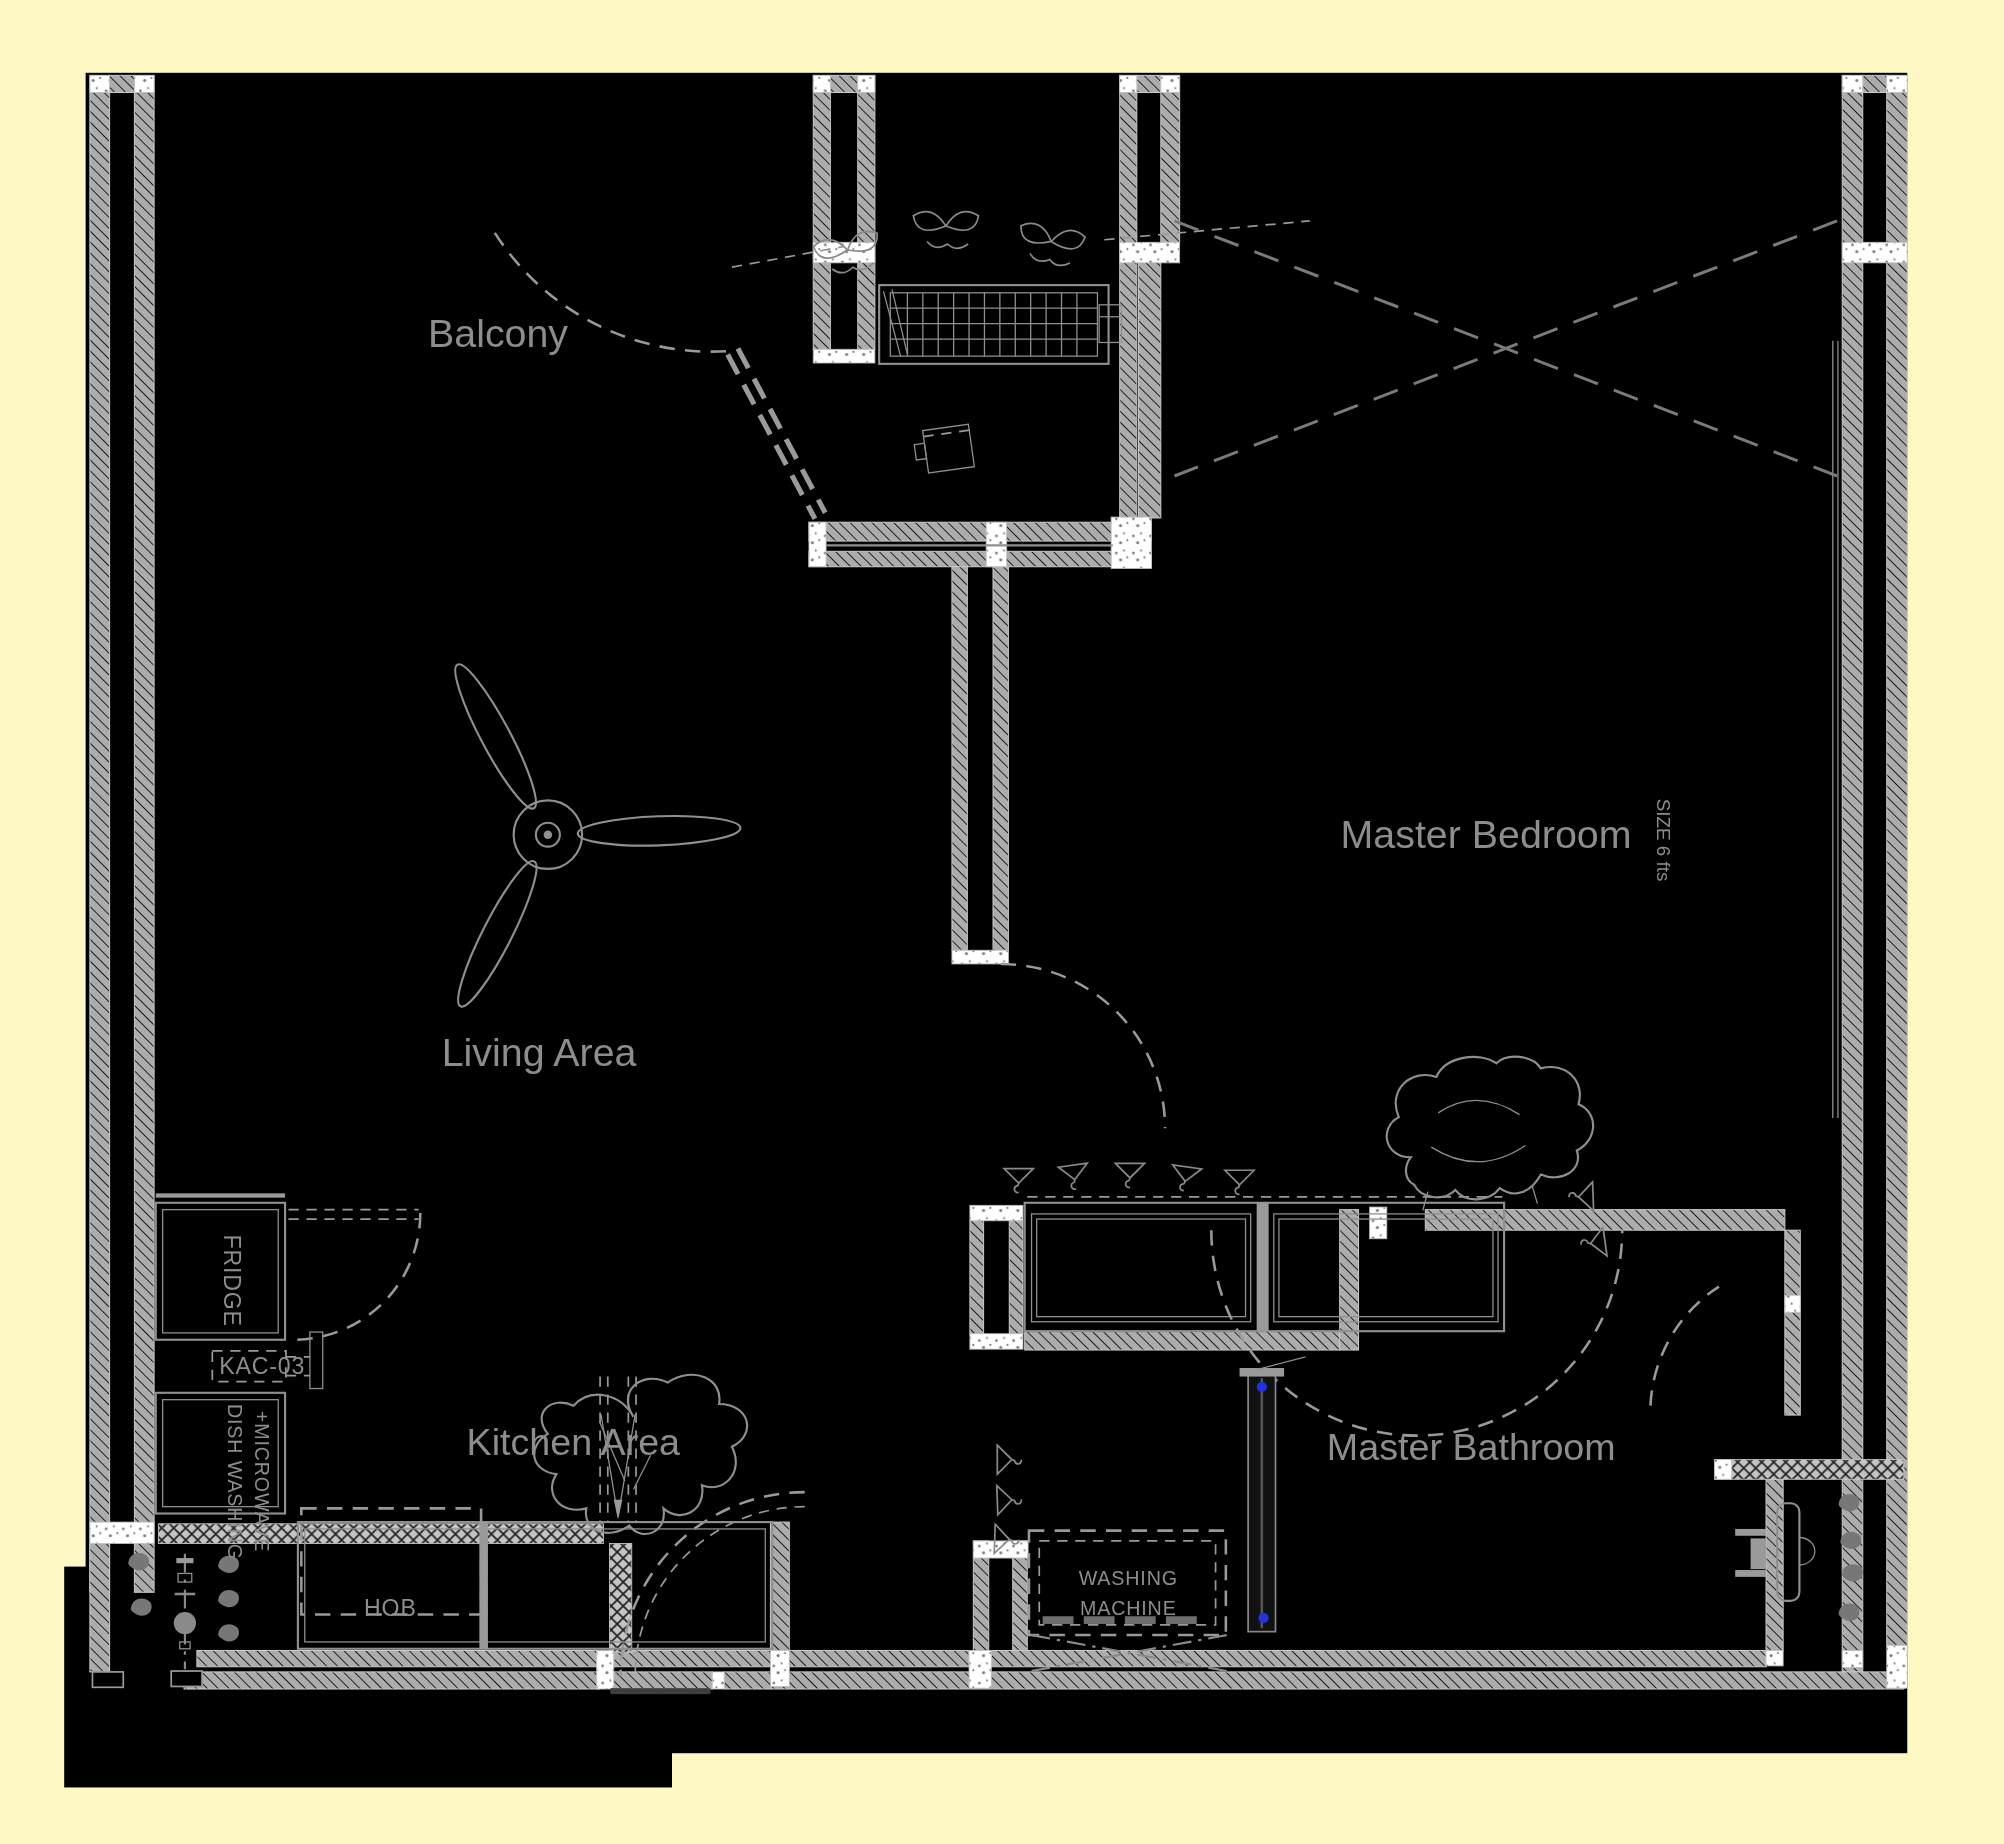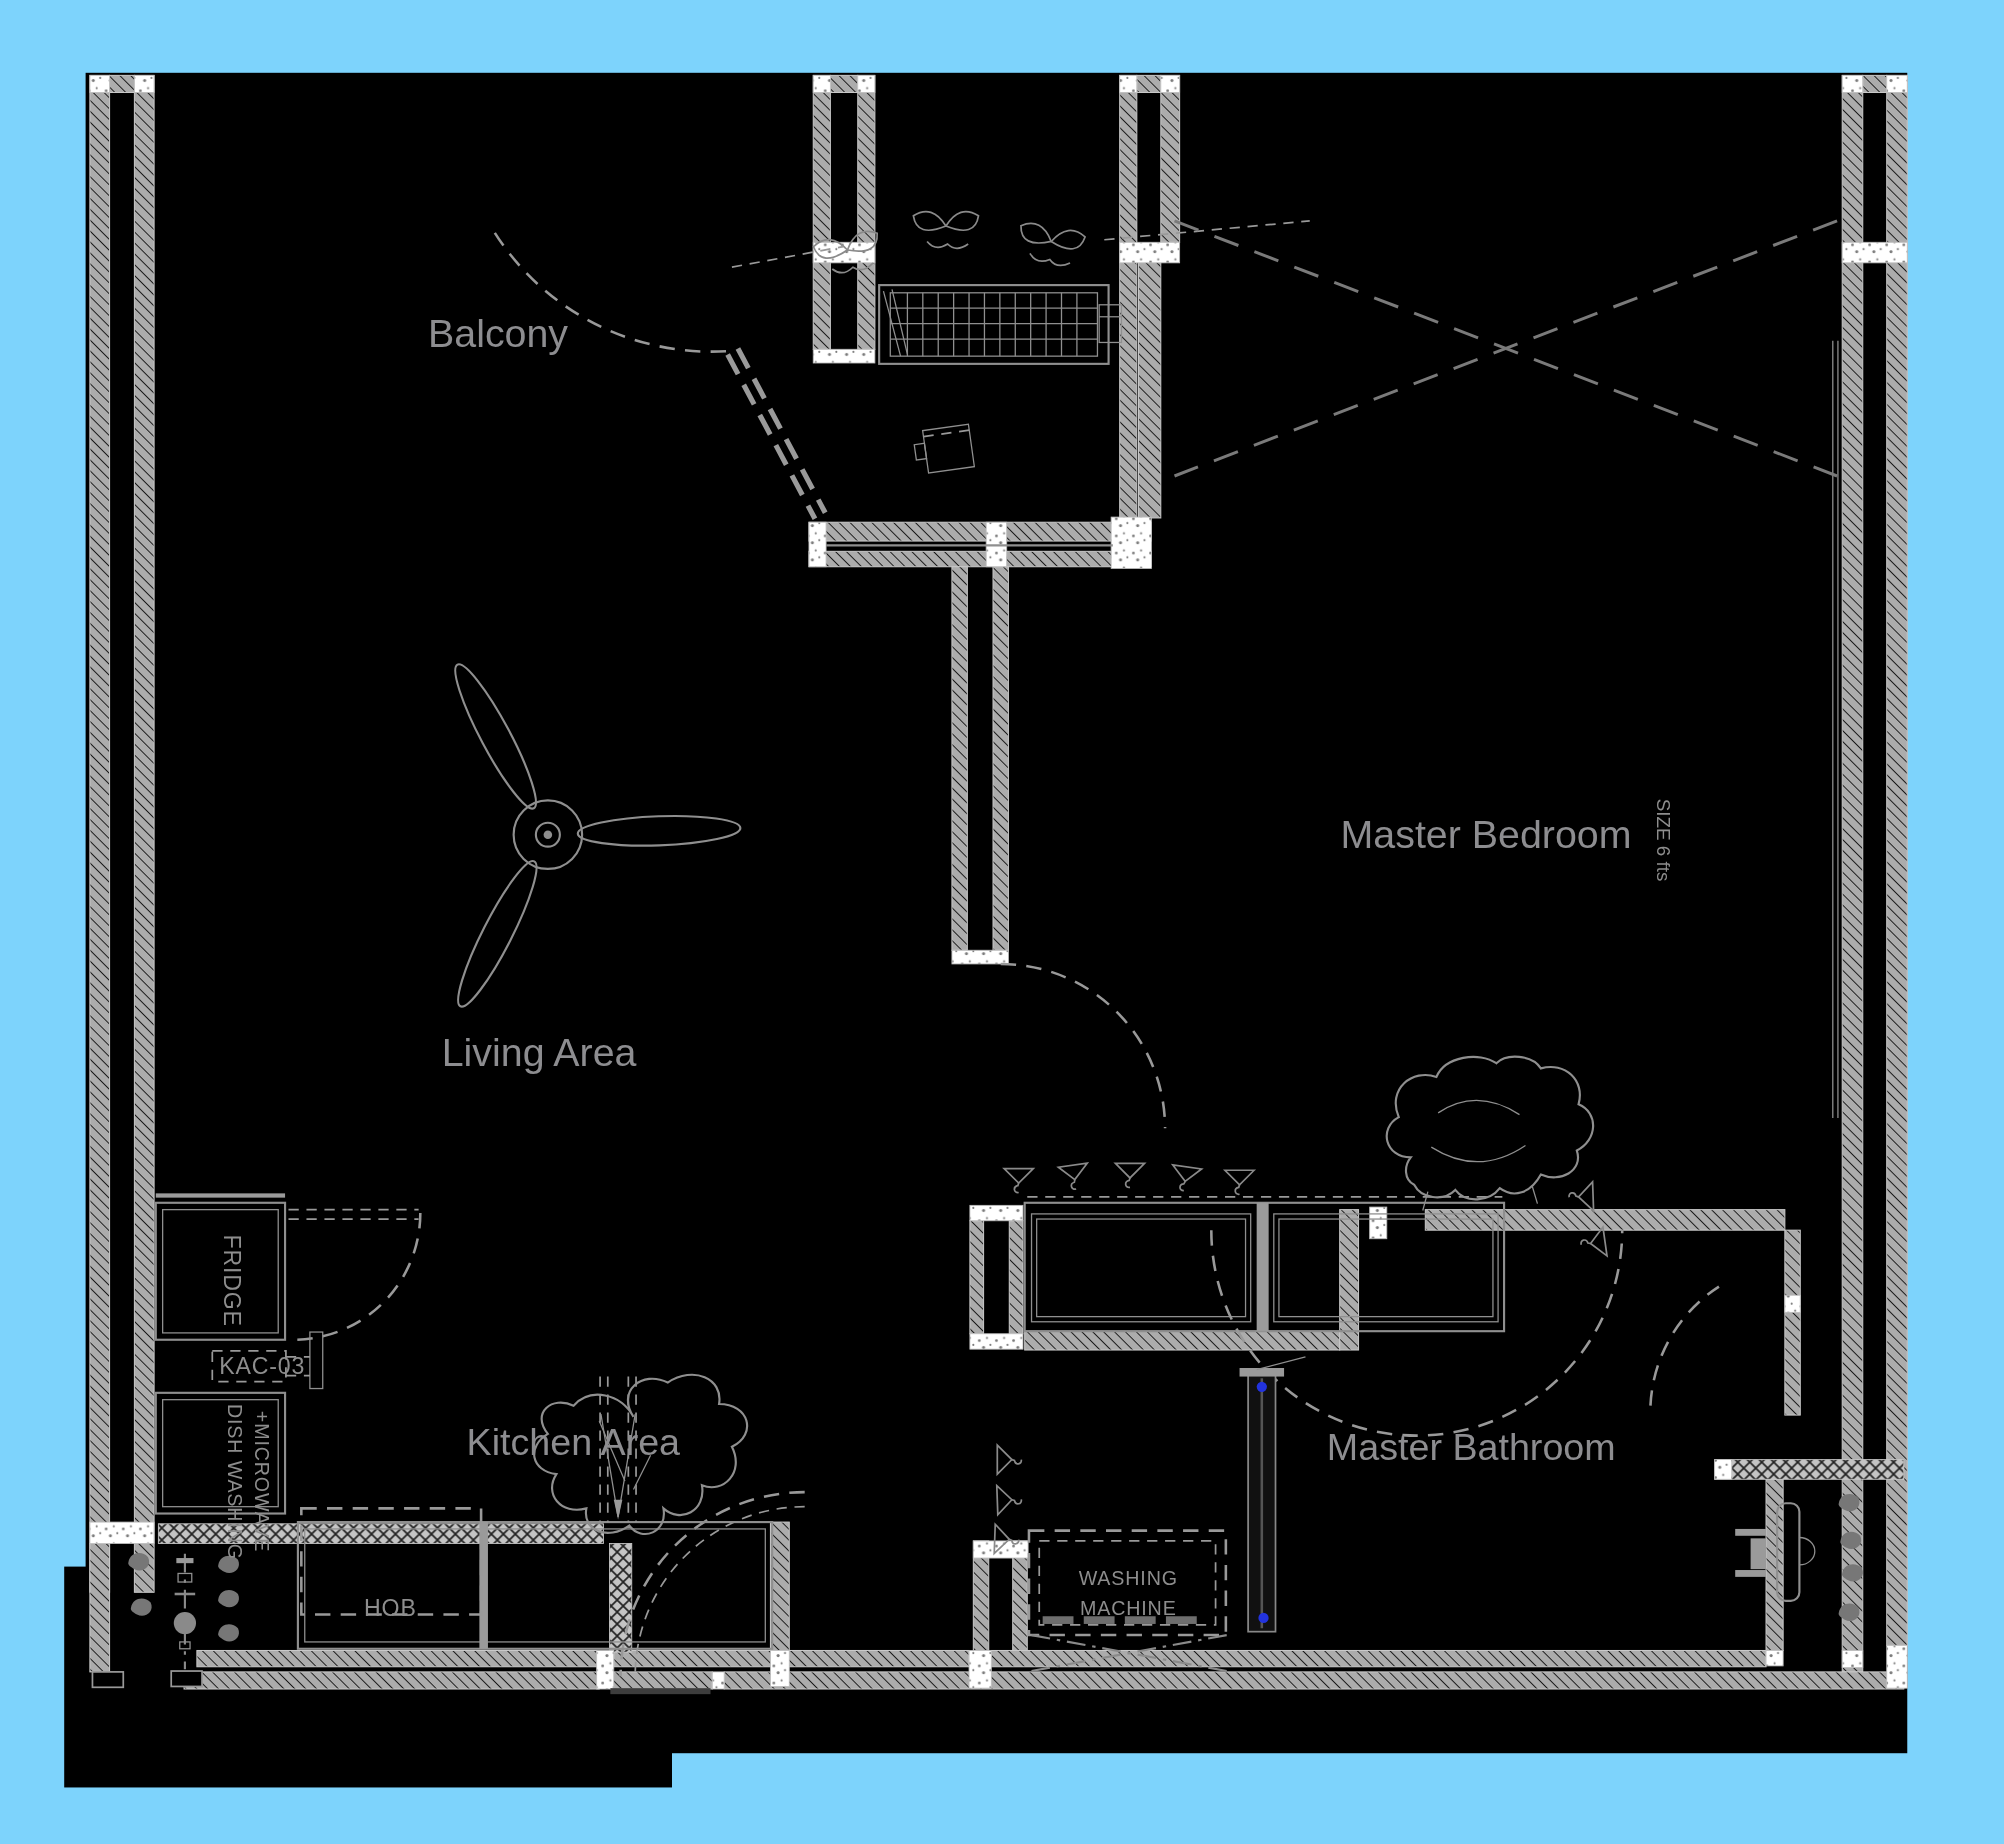--- a/index.html
+++ b/index.html
@@ -1,16 +1,16 @@
 <!DOCTYPE html>
 <html style="font-size:13.7px"><head>
 <meta charset="utf-8">
 <style>
   html,body{margin:0;padding:0;background:#ffffff;}
-  .stage{position:relative;width:2004px;height:1844px;background:#7dd3fc;overflow:hidden;}
+  .stage{position:relative;width:2004px;height:1844px;background:#fef9c3;overflow:hidden;}
   svg{display:block;}
   text{font-family:"Liberation Sans", sans-serif;}
   .room-label{fill:#8d8d90;font-size:46px;}
   .room-label-sm{fill:#8d8d90;font-size:44px;}
   .cad-label{fill:#8d8d8d;font-size:27px;letter-spacing:1px;}
   .cad-label-sm{fill:#8d8d8d;font-size:23px;letter-spacing:1px;}
   .w{fill:url(#hatch);stroke:#c9c9c9;stroke-width:1.2;}
   .x{fill:url(#xh);stroke:#c9c9c9;stroke-width:1;}
   .s{fill:url(#stip);stroke:#bdbdbd;stroke-width:1;}
   .ln{stroke:#8f8f8f;fill:none;stroke-width:2.5;}

